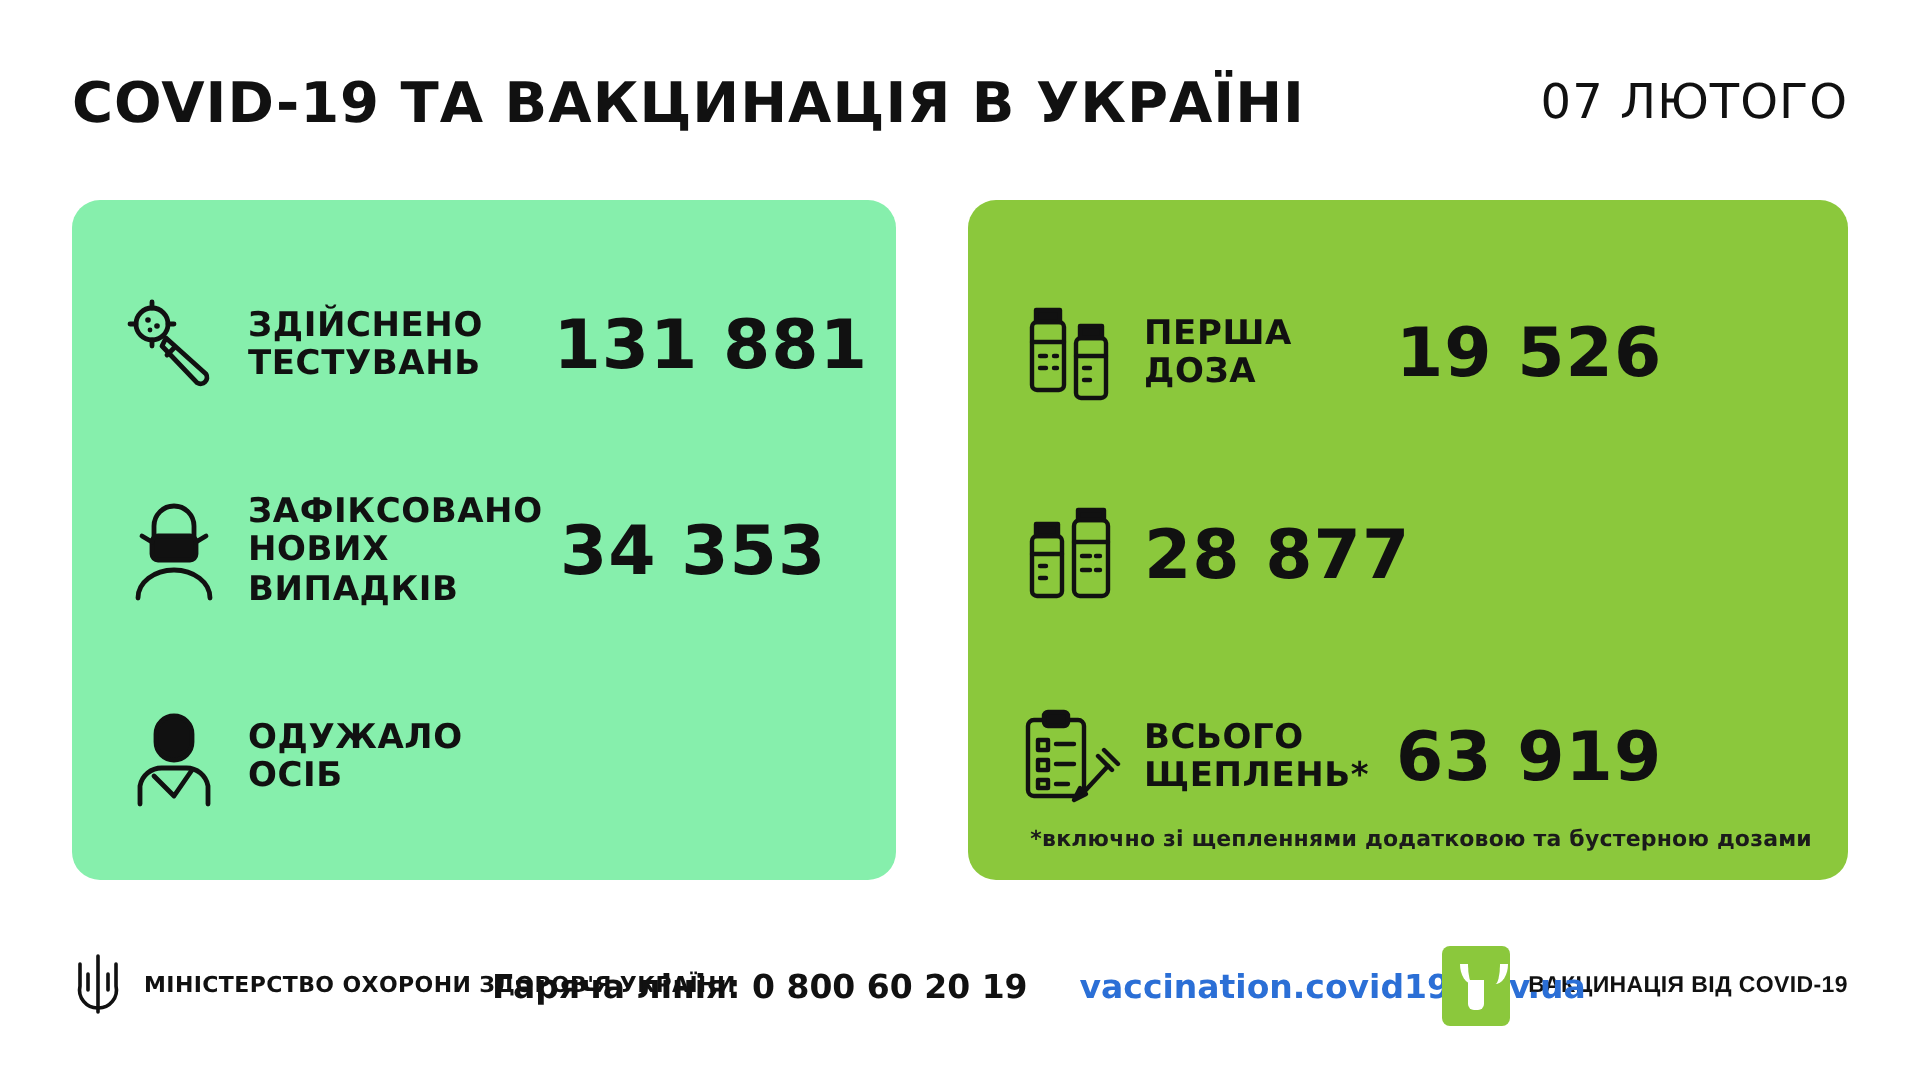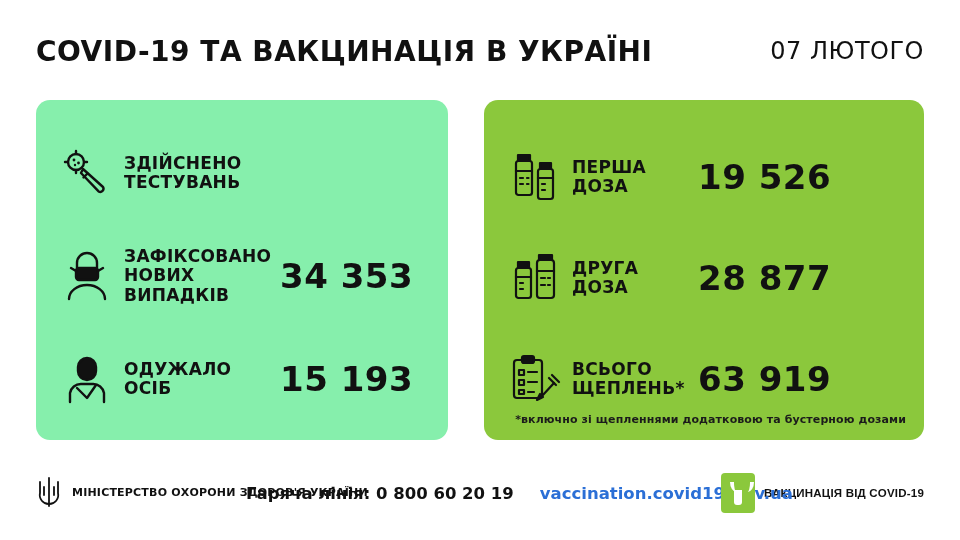--- a/index.html
+++ b/index.html
@@ -232,20 +232,21 @@
           <circle cx="13" cy="13" r="8"></circle>
           <circle cx="11" cy="11" r="1.4" fill="#111" stroke="none"></circle>
           <circle cx="15.5" cy="14" r="1.4" fill="#111" stroke="none"></circle>
           <circle cx="12" cy="16" r="1.2" fill="#111" stroke="none"></circle>
           <path d="M5 13 L2 13 M13 5 L13 2 M21 13 L24 13 M13 21 L13 24"></path>
           <path d="M20 20 L40 38 a3.2 3.2 0 0 1-4.4 4.4 L18 24 Z"></path>
           <path d="M24.5 24.5 L20.5 28.5"></path>
         </svg>
       </div>
       <div class="row-label">ЗДІЙСНЕНО ТЕСТУВАНЬ</div>
+      <div class="row-value">131 881</div>
     </div>
 
     <div class="row">
       <div class="row-icon">
         <svg width="48" height="50" viewBox="0 0 48 50" fill="none" stroke="#111" stroke-width="2.4" stroke-linecap="round" stroke-linejoin="round">
           <path d="M14 12 a10 10 0 0 1 20 0 v6 a10 10 0 0 1-20 0 Z"></path>
           <rect x="13" y="17" width="22" height="12" rx="3" fill="#111" stroke="#111"></rect>
           <path d="M13 20 L8 17 M35 20 L40 17"></path>
           <path d="M6 48 a18 14 0 0 1 36 0"></path>
         </svg>
@@ -256,21 +257,20 @@
 
     <div class="row">
       <div class="row-icon">
         <svg width="48" height="50" viewBox="0 0 48 50" fill="none" stroke="#111" stroke-width="2.4" stroke-linecap="round" stroke-linejoin="round">
           <path d="M15 13 a9 9 0 0 1 18 0 v4 a9 9 0 0 1-18 0 Z" fill="#111" stroke="#111"></path>
           <path d="M7 48 v-9 a11 11 0 0 1 11-9 h12 a11 11 0 0 1 11 9 v9"></path>
           <path d="M14 34 L24 44 L33 31"></path>
         </svg>
       </div>
       <div class="row-label">ОДУЖАЛО ОСІБ</div>
-      <div class="row-value">15 193</div>
     </div>
 
   </div>
 </div>
 
 <div class="panel panel-right">
   <div class="rows">
 
     <div class="row">
       <div class="row-icon">
@@ -295,21 +295,20 @@
           <rect x="6" y="16" width="15" height="30" rx="2.5"></rect>
           <path d="M8 10 h11 v6 h-11 Z" fill="#111" stroke="#111"></path>
           <path d="M6 25 h15"></path>
           <path d="M10 31 h3 M10 37 h3"></path>
           <rect x="27" y="8" width="17" height="38" rx="3"></rect>
           <path d="M29 3 h13 v5 h-13 Z" fill="#111" stroke="#111"></path>
           <path d="M27 19 h17"></path>
           <path d="M31 26 h4 M31 33 h4 M38 26 h2 M38 33 h2"></path>
         </svg>
       </div>
-      <div class="row-label">ДРУГА ДОЗА</div>
       <div class="row-value">28 877</div>
     </div>
 
     <div class="row">
       <div class="row-icon">
         <svg width="52" height="52" viewBox="0 0 52 52" fill="none" stroke="#111" stroke-width="2.2" stroke-linecap="round" stroke-linejoin="round">
           <rect x="5" y="7" width="28" height="38" rx="3"></rect>
           <rect x="13" y="3" width="12" height="7" rx="2" fill="#111" stroke="#111"></rect>
           <rect x="10" y="17" width="5" height="5"></rect>
           <rect x="10" y="27" width="5" height="5"></rect>

